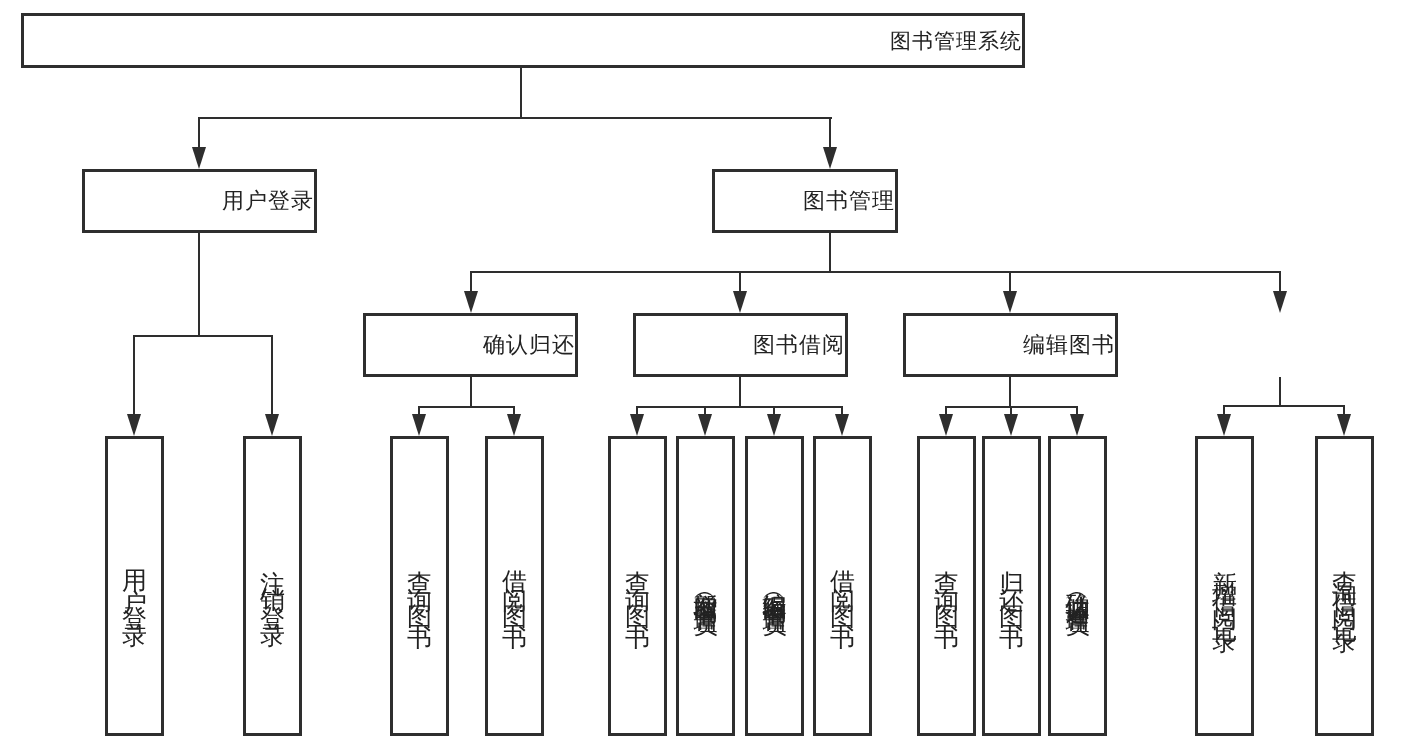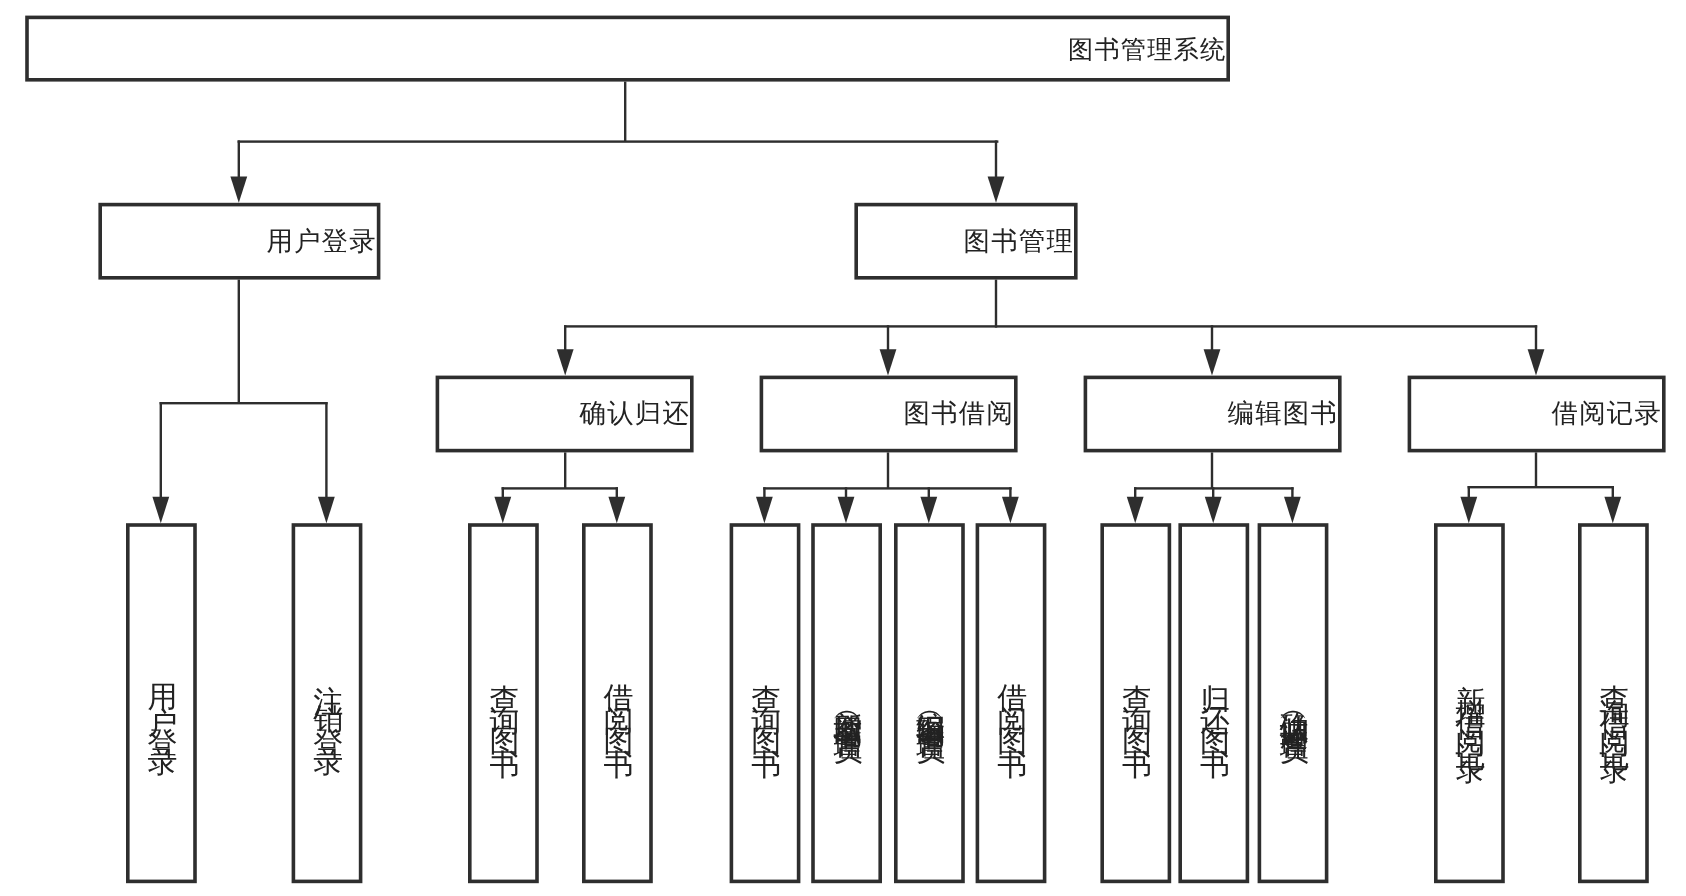--- a/index.html
+++ b/index.html
@@ -74,23 +74,20 @@
   </div>
 
   <div class="node" style="left:363px;top:313px;width:215px;height:64px;">
     <span class="lbl">确认归还</span>
   </div>
   <div class="node" style="left:633px;top:313px;width:215px;height:64px;">
     <span class="lbl">图书借阅</span>
   </div>
   <div class="node" style="left:903px;top:313px;width:215px;height:64px;">
     <span class="lbl">编辑图书</span>
-  </div>
-  <div class="node" style="left:1173px;top:313px;width:215px;height:64px;">
-    <span class="lbl">借阅记录</span>
   </div>
 
   <div class="leafbox" style="left:105px;">
     <span class="vtxt">用户登录</span>
   </div>
   <div class="leafbox" style="left:243px;">
     <span class="vtxt">注销登录</span>
   </div>
 
   <div class="leafbox" style="left:390px;">

